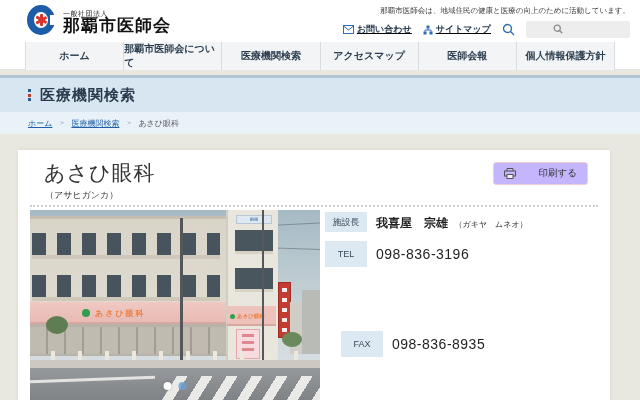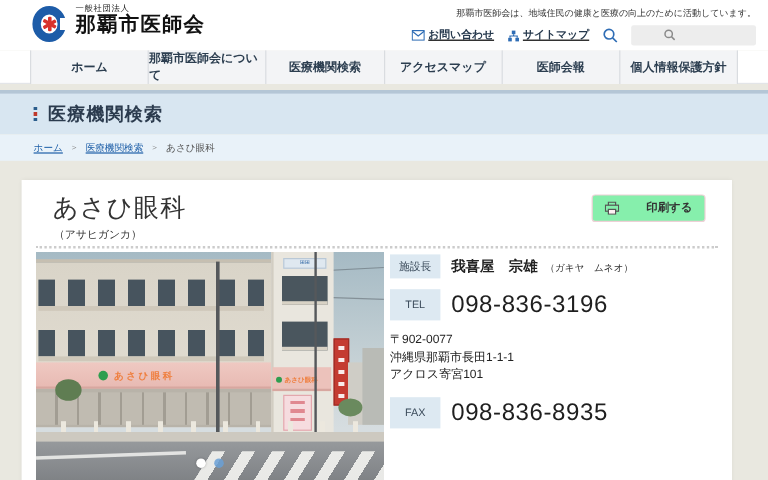--- a/index.html
+++ b/index.html
@@ -2,21 +2,21 @@
 <html lang="ja"><head>
 <meta charset="utf-8">
 <style>
   * { margin:0; padding:0; box-sizing:border-box; }
   html,body { width:640px; height:400px; overflow:hidden;
     font-family:"Liberation Sans","DejaVu Sans",sans-serif; }
   .page { position:relative; width:640px; height:400px; background:#e9e8e0; }
 
   
   .header { position:absolute; top:0; left:0; width:640px; height:42px; background:#fff; }
-  .logo { position:absolute; left:27px; top:4px; display:flex; align-items:flex-start; gap:6px; cursor:pointer; }
+  .logo { position:absolute; left:27px; top:4px; display:flex; align-items:flex-end; gap:6px; cursor:pointer; }
   .logo-mark { position:relative; width:30px; height:32px; }
   .logo-ring { position:absolute; left:0; top:1px; width:28px; height:30px; border:7px solid #1d5ca8; border-radius:50%; }
   .logo-notch { position:absolute; right:-4px; top:11px; width:11px; height:10px; background:#fff; }
   .logo-star { position:absolute; left:9px; top:10px; width:10px; height:12px; }
   .logo-star i { position:absolute; left:4px; top:0; width:2.5px; height:12px; background:#d8322c; border-radius:1px; }
   .logo-star i:nth-child(2){ transform:rotate(60deg); }
   .logo-star i:nth-child(3){ transform:rotate(-60deg); }
   .logo-text { display:flex; flex-direction:column; line-height:1.1; }
   .org-type { font-size:7px; color:#222; letter-spacing:.5px; }
   .org-name { font-size:17px; font-weight:700; color:#111; letter-spacing:1px; }
@@ -43,21 +43,21 @@
   
   .crumbs { position:absolute; top:112px; left:0; width:640px; height:22px; background:#e9f2f9; display:flex; align-items:center; gap:6px; padding-left:28px; font-size:8px; }
   .crumb-link { color:#1e5fa8; text-decoration:underline; cursor:pointer; }
   .crumb-sep { color:#888; font-size:7px; }
   .crumb-current { color:#555; }
 
   
   .card { position:absolute; left:18px; top:150px; width:592px; height:270px; background:#fff; box-shadow:0 0 4px rgba(0,0,0,.07); }
   .clinic-name { position:absolute; left:26px; top:9px; font-size:21px; font-weight:500; color:#333; letter-spacing:1px; }
   .clinic-kana { position:absolute; left:27px; top:39px; font-size:9px; color:#333; }
-  .print-btn { position:absolute; right:22px; top:12px; height:23px; display:flex; align-items:center; gap:23px; padding:0 10px; background:#86efac; border:1px solid #eed0d6; border-radius:3px; font-size:9.5px; color:#333; cursor:pointer;font-weight:bold; }
+  .print-btn { position:absolute; right:22px; top:12px; height:23px; display:flex; align-items:center; gap:23px; padding:0 10px; background:#c4b5fd; border:1px solid #eed0d6; border-radius:3px; font-size:9.5px; color:#333; cursor:pointer; }
   .head-divider { position:absolute; left:12px; right:12px; top:55px; border-bottom:2px dotted #ccc; }
 
   
   .photo { position:absolute; left:12px; top:60px; width:290px; height:210px; overflow:hidden; background:linear-gradient(180deg,#a5bac4,#c7d2d6 45%,#d6dde0 70%); cursor:pointer; }
   .wire { position:absolute; height:1px; background:rgba(75,82,88,.45); }
   .bldg-main { position:absolute; left:-6px; top:6px; width:202px; height:140px; background:linear-gradient(180deg,#d9d4c8,#e4dfd4); border-top:3px solid #c6bfb1; }
   .floor { position:absolute; left:8px; right:6px; height:26px; background:repeating-linear-gradient(90deg,#47545e 0 14px,rgba(0,0,0,0) 14px 25px); border-bottom:4px solid #cfc8ba; }
   .awning { position:absolute; left:-6px; top:92px; width:206px; height:22px; background:linear-gradient(180deg,#efc9c2,#e7b9b2); box-shadow:inset 0 -2px 0 #d8a7a0; display:flex; align-items:center; }
   .sign-dot { width:8px; height:8px; border-radius:50%; background:#2e9e4f; margin:0 5px 0 58px; flex:none; }
   .sign-text { font-size:8px; font-weight:700; color:#ef7f3f; letter-spacing:2px; white-space:nowrap; }
@@ -84,24 +84,24 @@
   .dots { position:absolute; left:50%; top:172px; transform:translateX(-50%); display:flex; gap:7px; }
   .dot { width:8px; height:8px; border-radius:50%; cursor:pointer; }
   .dot.active { background:#fff; box-shadow:0 0 2px rgba(0,0,0,.3); }
   .dot.idle { background:rgba(106,160,214,.85); }
 
   
   .details { position:absolute; left:307px; top:62px; right:14px; }
   .drow { display:flex; gap:9px; margin-bottom:9px; }
   .dlabel { flex:none; width:42px; background:#dde9f2; display:flex; align-items:center; justify-content:center; font-size:9px; color:#3a4a5a; }
   .dvalue { flex:1; align-self:center; color:#222; }
-  .drow-director { height:20px; } .drow-tel { height:26px; } .drow-address { height:46px; } .drow-fax { height:26px; }
+  .drow-director { height:20px; } .drow-tel { height:26px; } .drow-address { height:46px; } .drow-fax { height:26px;margin-left:16px; }
   .director-name { font-size:12px; font-weight:700; color:#222; }
   .director-kana { font-size:8px; color:#333; margin-left:2px; }
-  .big-number { font-size:20px; color:#1f1f1f; letter-spacing:.5px; }
+  .big-number { font-size:14px; color:#1f1f1f; letter-spacing:.5px; }
   .addr-line { font-size:10px; line-height:1.45; color:#222; }
 </style>
 </head>
 <body>
 
 <div class="page">
 
   <div class="header">
     <div class="logo">
       <span class="logo-mark">
@@ -246,25 +246,20 @@
         <div class="dvalue">
           <span class="director-name">我喜屋　宗雄</span>
           <span class="director-kana">（ガキヤ　ムネオ）</span>
         </div>
       </div>
       <div class="drow drow-tel">
         <div class="dlabel">TEL</div>
         <div class="dvalue big-number">098-836-3196</div>
       </div>
       <div class="drow drow-address">
-        <div class="dvalue">
-          <div class="addr-line">〒902-0077</div>
-          <div class="addr-line">沖縄県那覇市長田1-1-1</div>
-          <div class="addr-line">アクロス寄宮101</div>
-        </div>
       </div>
       <div class="drow drow-fax">
         <div class="dlabel">FAX</div>
         <div class="dvalue big-number">098-836-8935</div>
       </div>
     </div>
   </div>
 
 </div>
 

